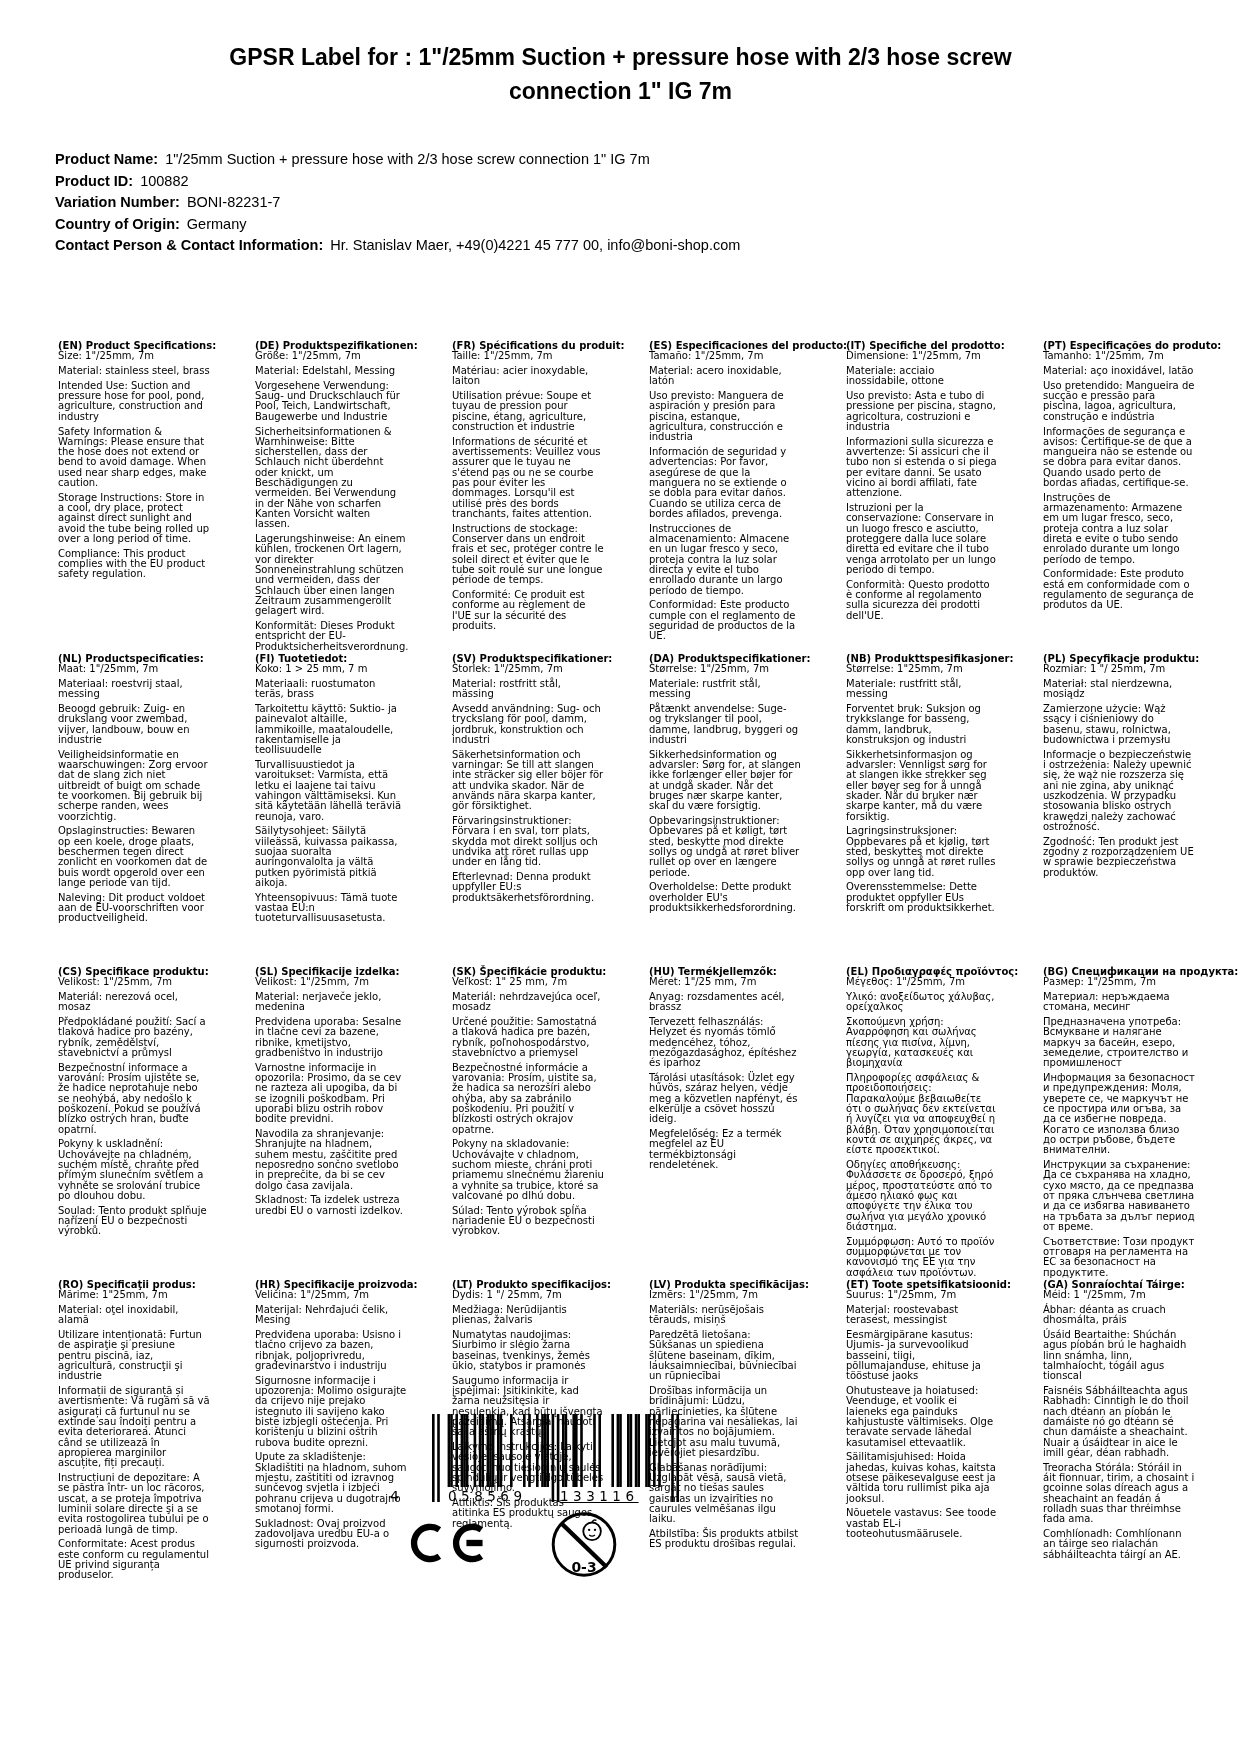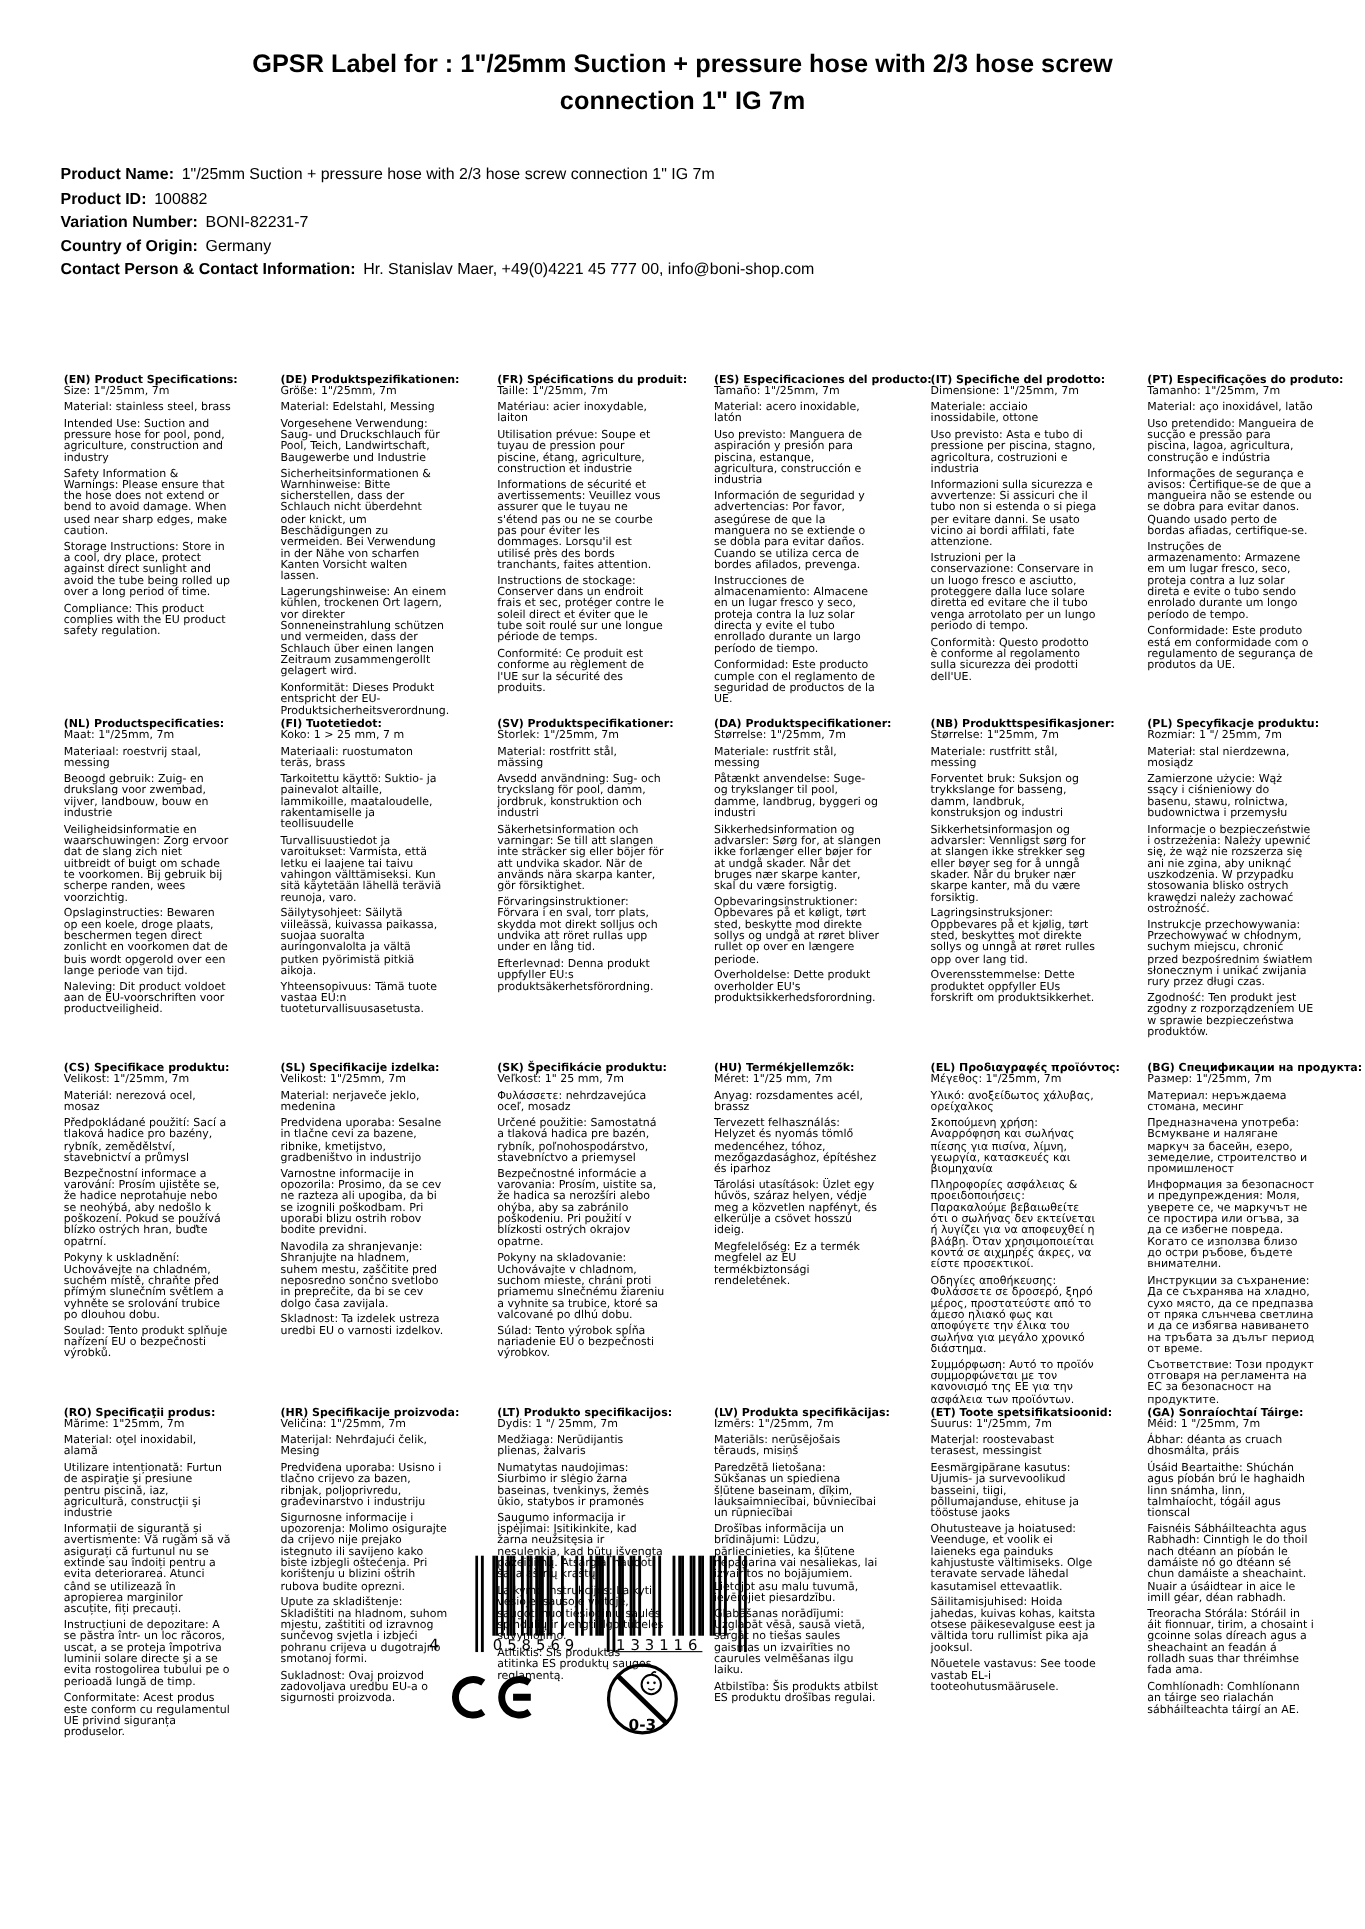--- a/index.html
+++ b/index.html
@@ -178,21 +178,20 @@
         <div class="lb-para">Lagringsinstruksjoner: Oppbevares på et kjølig, tørt sted, beskyttes mot direkte sollys og unngå at røret rulles opp over lang tid.</div>
         <div class="lb-para">Overensstemmelse: Dette produktet oppfyller EUs forskrift om produktsikkerhet.</div>
       </div>
 
   <div class="lang-block">
     <div class="lb-heading">(PL) Specyfikacje produktu:</div>
     <div class="lb-size">Rozmiar: 1 "/ 25mm, 7m</div>
   <div class="lb-para">Materiał: stal nierdzewna, mosiądz</div>
         <div class="lb-para">Zamierzone użycie: Wąż ssący i ciśnieniowy do basenu, stawu, rolnictwa, budownictwa i przemysłu</div>
         <div class="lb-para">Informacje o bezpieczeństwie i ostrzeżenia: Należy upewnić się, że wąż nie rozszerza się ani nie zgina, aby uniknąć uszkodzenia. W przypadku stosowania blisko ostrych krawędzi należy zachować ostrożność.</div>
-        <div class="lb-para">Instrukcje przechowywania: Przechowywać w chłodnym, suchym miejscu, chronić przed bezpośrednim światłem słonecznym i unikać zwijania rury przez długi czas.</div>
         <div class="lb-para">Zgodność: Ten produkt jest zgodny z rozporządzeniem UE w sprawie bezpieczeństwa produktów.</div>
       </div>
 
   <div class="lang-block">
     <div class="lb-heading">(CS) Specifikace produktu:</div>
     <div class="lb-size">Velikost: 1"/25mm, 7m</div>
   <div class="lb-para">Materiál: nerezová ocel, mosaz</div>
         <div class="lb-para">Předpokládané použití: Sací a tlaková hadice pro bazény, rybník, zemědělství, stavebnictví a průmysl</div>
         <div class="lb-para">Bezpečnostní informace a varování: Prosím ujistěte se, že hadice neprotahuje nebo se neohýbá, aby nedošlo k poškození. Pokud se používá blízko ostrých hran, buďte opatrní.</div>
         <div class="lb-para">Pokyny k uskladnění: Uchovávejte na chladném, suchém místě, chraňte před přímým slunečním světlem a vyhněte se srolování trubice po dlouhou dobu.</div>
@@ -205,21 +204,21 @@
   <div class="lb-para">Material: nerjaveče jeklo, medenina</div>
         <div class="lb-para">Predvidena uporaba: Sesalne in tlačne cevi za bazene, ribnike, kmetijstvo, gradbeništvo in industrijo</div>
         <div class="lb-para">Varnostne informacije in opozorila: Prosimo, da se cev ne razteza ali upogiba, da bi se izognili poškodbam. Pri uporabi blizu ostrih robov bodite previdni.</div>
         <div class="lb-para">Navodila za shranjevanje: Shranjujte na hladnem, suhem mestu, zaščitite pred neposredno sončno svetlobo in preprečite, da bi se cev dolgo časa zavijala.</div>
         <div class="lb-para">Skladnost: Ta izdelek ustreza uredbi EU o varnosti izdelkov.</div>
       </div>
 
   <div class="lang-block">
     <div class="lb-heading">(SK) Špecifikácie produktu:</div>
     <div class="lb-size">Veľkosť: 1" 25 mm, 7m</div>
-  <div class="lb-para">Φυλάσσετε: nehrdzavejúca oceľ, mosadz</div>
+  <div class="lb-para">Materiál: nehrdzavejúca oceľ, mosadz</div>
         <div class="lb-para">Určené použitie: Samostatná a tlaková hadica pre bazén, rybník, poľnohospodárstvo, stavebníctvo a priemysel</div>
         <div class="lb-para">Bezpečnostné informácie a varovania: Prosím, uistite sa, že hadica sa nerozšíri alebo ohýba, aby sa zabránilo poškodeniu. Pri použití v blízkosti ostrých okrajov opatrne.</div>
         <div class="lb-para">Pokyny na skladovanie: Uchovávajte v chladnom, suchom mieste, chráni proti priamemu slnečnému žiareniu a vyhnite sa trubice, ktoré sa valcované po dlhú dobu.</div>
         <div class="lb-para">Súlad: Tento výrobok spĺňa nariadenie EÚ o bezpečnosti výrobkov.</div>
       </div>
 
   <div class="lang-block">
     <div class="lb-heading">(HU) Termékjellemzők:</div>
     <div class="lb-size">Méret: 1"/25 mm, 7m</div>
   <div class="lb-para">Anyag: rozsdamentes acél, brassz</div>

